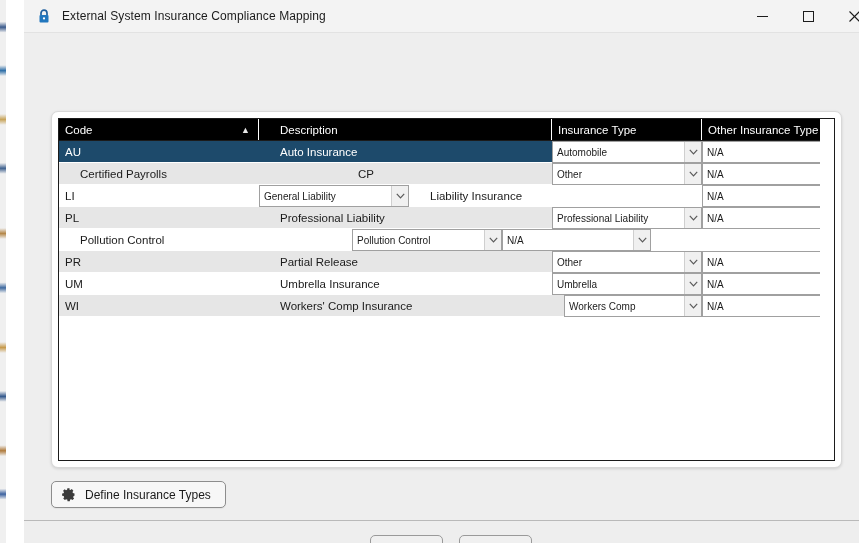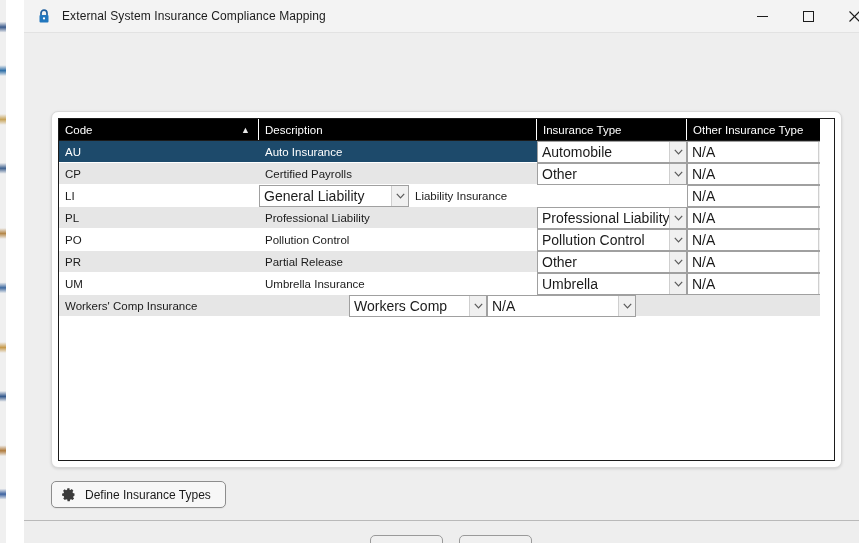--- a/index.html
+++ b/index.html
@@ -106,21 +106,21 @@
     overflow: hidden; white-space: nowrap;
   }
   .hcell:last-child { border-right: none; }
   .hcell .sort-tri {
     position: absolute; right: 8px; top: 50%;
     transform: translateY(-50%);
     font-size: 9px; color: #e8e8e8; line-height: 1;
   }
 
   .col-code  { width: 200px; flex: 0 0 200px; }
-  .col-desc  { width: 278px; flex: 0 0 278px; }
+  .col-desc  { width: 278px; flex: 0 0 278px; margin-left: 15px; }
   .col-ins   { width: 150px; flex: 0 0 150px; }
   .col-other { width: 149px; flex: 0 0 149px; }
 
   
   .grid-body { position: relative; }
   .row {
     display: flex;
     height: 22px;
     font-size: 11.5px;
     color: #1b1b1b;
@@ -145,21 +145,21 @@
     display: flex; align-items: stretch;
     background: #ffffff;
     border: 1px solid #a0a0a0;
     margin: 0;
     overflow: hidden;
   }
   .combo .combo-val {
     flex: 1 1 auto;
     display: flex; align-items: center;
     padding-left: 4px;
-    font-size: 14px; color: #1b1b1b;
+    font-size: 10px; color: #1b1b1b;
     background: #ffffff;
     overflow: hidden; white-space: nowrap;
   }
   .combo .combo-arrow {
     flex: 0 0 17px;
     display: flex; align-items: center; justify-content: center;
     background: #f0f0f0;
     border-left: 1px solid #cfcfcf;
   }
   .combo .combo-arrow svg { display: block; }
@@ -289,26 +289,26 @@
                   <div class="combo-val">N/A</div>
                   <div class="combo-arrow">
                     <svg width="9" height="6" viewBox="0 0 9 6">
                       <polyline points="0.8,0.8 4.5,4.8 8.2,0.8" fill="none" stroke="#5a5a5a" stroke-width="1.2"></polyline>
                     </svg>
                   </div>
                 </div>
               </div>
             </div>
             <div class="row alt">
+              <div class="cell desc col-desc">
+                <span>Certified Payrolls</span>
+              </div>
               <div class="cell col-code">
                 <span>CP</span>
               </div>
-              <div class="cell desc col-desc">
-                <span>Certified Payrolls</span>
-              </div>
               <div class="cell col-ins" style="padding-left:0">
                 <div class="combo" style="width:100%">
                   <div class="combo-val">Other</div>
                   <div class="combo-arrow">
                     <svg width="9" height="6" viewBox="0 0 9 6">
                       <polyline points="0.8,0.8 4.5,4.8 8.2,0.8" fill="none" stroke="#5a5a5a" stroke-width="1.2"></polyline>
                     </svg>
                   </div>
                 </div>
               </div>
@@ -373,23 +373,20 @@
                   <div class="combo-val">N/A</div>
                   <div class="combo-arrow">
                     <svg width="9" height="6" viewBox="0 0 9 6">
                       <polyline points="0.8,0.8 4.5,4.8 8.2,0.8" fill="none" stroke="#5a5a5a" stroke-width="1.2"></polyline>
                     </svg>
                   </div>
                 </div>
               </div>
             </div>
             <div class="row plain">
-              <div class="cell col-code">
-                <span>PO</span>
-              </div>
               <div class="cell desc col-desc">
                 <span>Pollution Control</span>
               </div>
               <div class="cell col-ins" style="padding-left:0">
                 <div class="combo" style="width:100%">
                   <div class="combo-val">Pollution Control</div>
                   <div class="combo-arrow">
                     <svg width="9" height="6" viewBox="0 0 9 6">
                       <polyline points="0.8,0.8 4.5,4.8 8.2,0.8" fill="none" stroke="#5a5a5a" stroke-width="1.2"></polyline>
                     </svg>
@@ -457,20 +454,23 @@
                   <div class="combo-val">N/A</div>
                   <div class="combo-arrow">
                     <svg width="9" height="6" viewBox="0 0 9 6">
                       <polyline points="0.8,0.8 4.5,4.8 8.2,0.8" fill="none" stroke="#5a5a5a" stroke-width="1.2"></polyline>
                     </svg>
                   </div>
                 </div>
               </div>
             </div>
             <div class="row alt">
+              <div class="cell col-code">
+                <span>WI</span>
+              </div>
               <div class="cell desc col-desc">
                 <span>Workers' Comp Insurance</span>
               </div>
               <div class="cell col-ins" style="padding-left:12px">
                 <div class="combo" style="width:100%">
                   <div class="combo-val">Workers Comp</div>
                   <div class="combo-arrow">
                     <svg width="9" height="6" viewBox="0 0 9 6">
                       <polyline points="0.8,0.8 4.5,4.8 8.2,0.8" fill="none" stroke="#5a5a5a" stroke-width="1.2"></polyline>
                     </svg>

